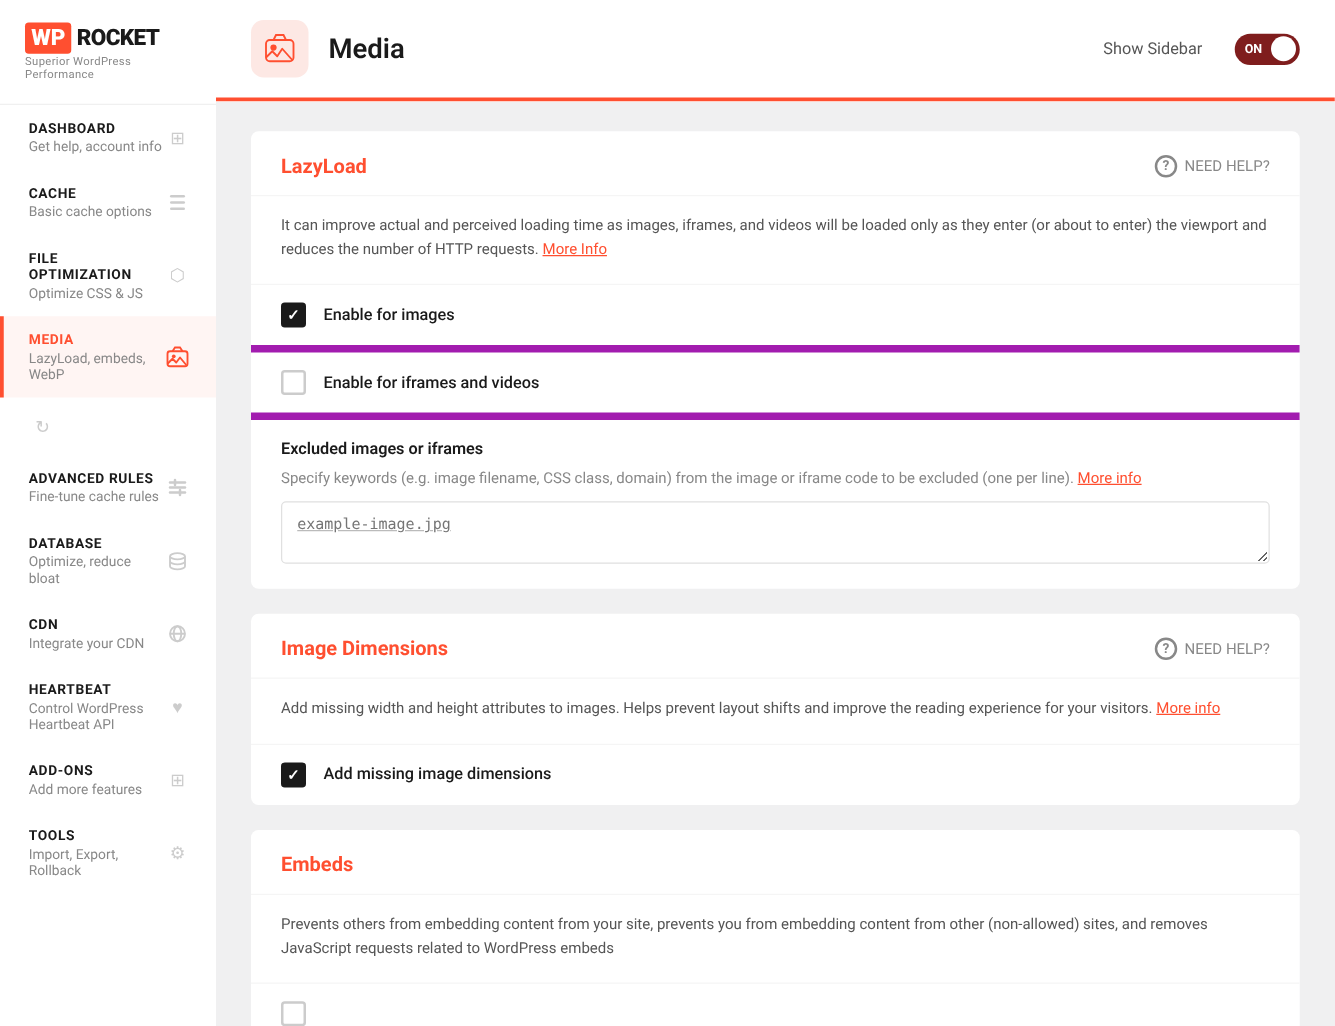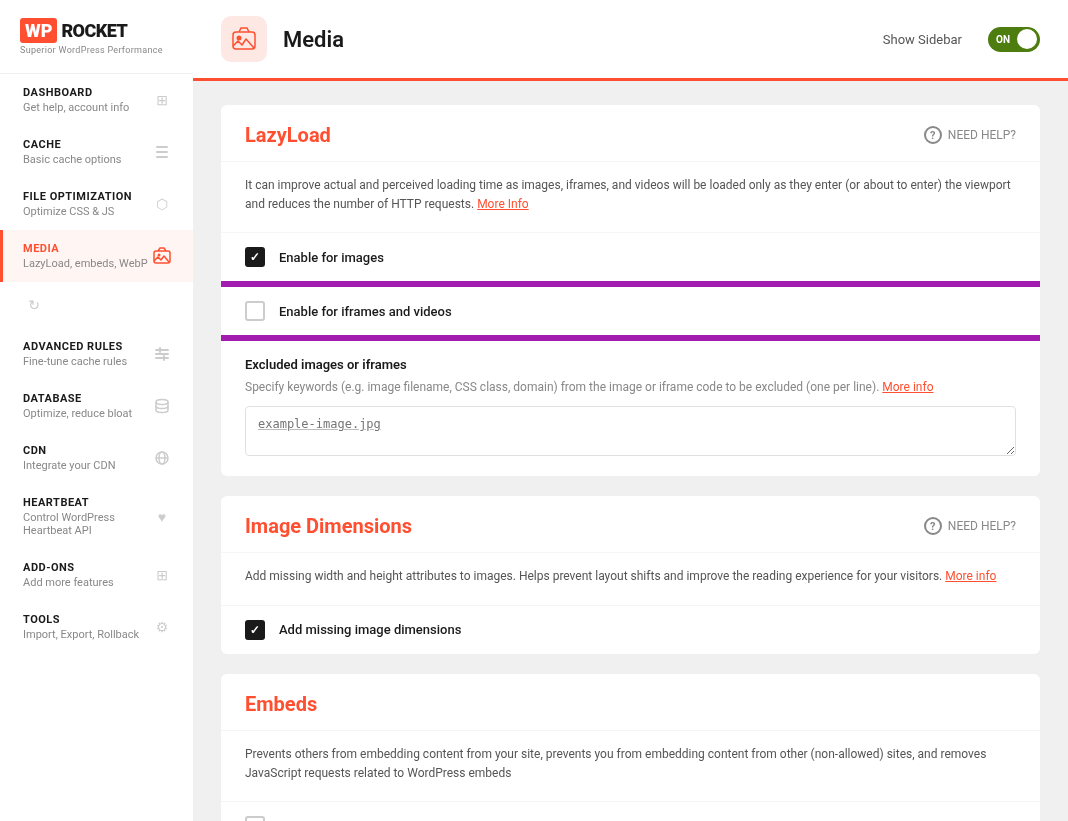--- a/index.html
+++ b/index.html
@@ -1,20 +1,20 @@
 <!DOCTYPE html>
 <html><head>
   <meta charset="utf-8">
   <style>
     * { box-sizing: border-box; margin: 0; padding: 0; }
     body { font-family: -apple-system, BlinkMacSystemFont, 'Segoe UI', Roboto, sans-serif; background: #f0f0f1; display: flex; height: 821px; overflow: hidden; }
 
     
     .sidebar {
-      width: 193px;
+      width: 173px;
       background: #fff;
       height: 100%;
       overflow-y: auto;
       flex-shrink: 0;
       box-shadow: 2px 0 5px rgba(0,0,0,0.05);
     }
     .sidebar-logo {
       padding: 18px 20px;
       border-bottom: 1px solid #f0f0f0;
     }
@@ -124,21 +124,21 @@
       align-items: center;
       gap: 26px;
     }
     .show-sidebar-label {
       font-size: 13px;
       color: #555;
     }
     .toggle-switch {
       width: 52px;
       height: 25px;
-      background: #4d7c0f;
+      background: #7f1d1d;
       border-radius: 13px;
       display: flex;
       align-items: center;
       padding: 3px;
       cursor: pointer;
       position: relative;
     }
     .toggle-label {
       font-size: 10px;
       font-weight: 700;
@@ -165,21 +165,21 @@
       overflow: hidden;
     }
     .section-header {
       display: flex;
       align-items: center;
       justify-content: space-between;
       padding: 18px 24px 14px;
       border-bottom: 1px solid #f5f5f5;
     }
     .section-title {
-      font-size: 20px;
+      font-size: 16px;
       font-weight: 700;
       color: #ff4f30;
     }
     .need-help {
       display: flex;
       align-items: center;
       gap: 6px;
       font-size: 12px;
       color: #888;
       cursor: pointer;

